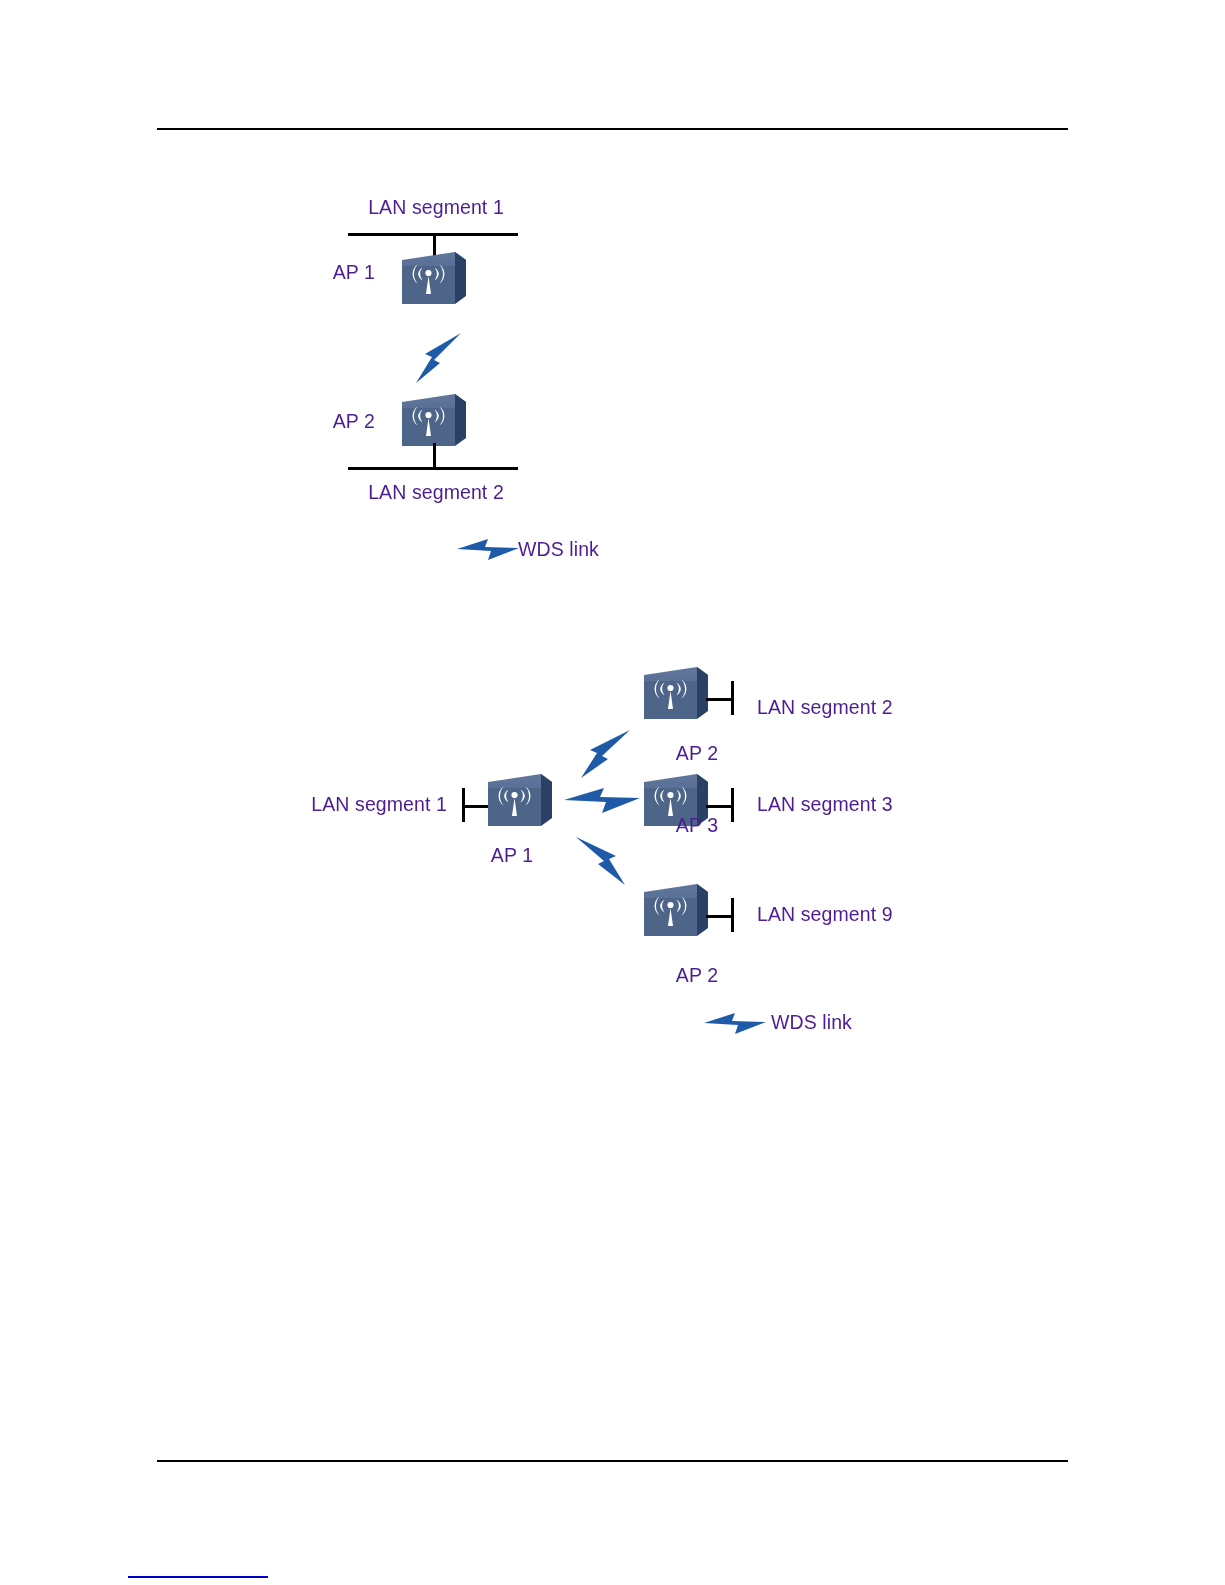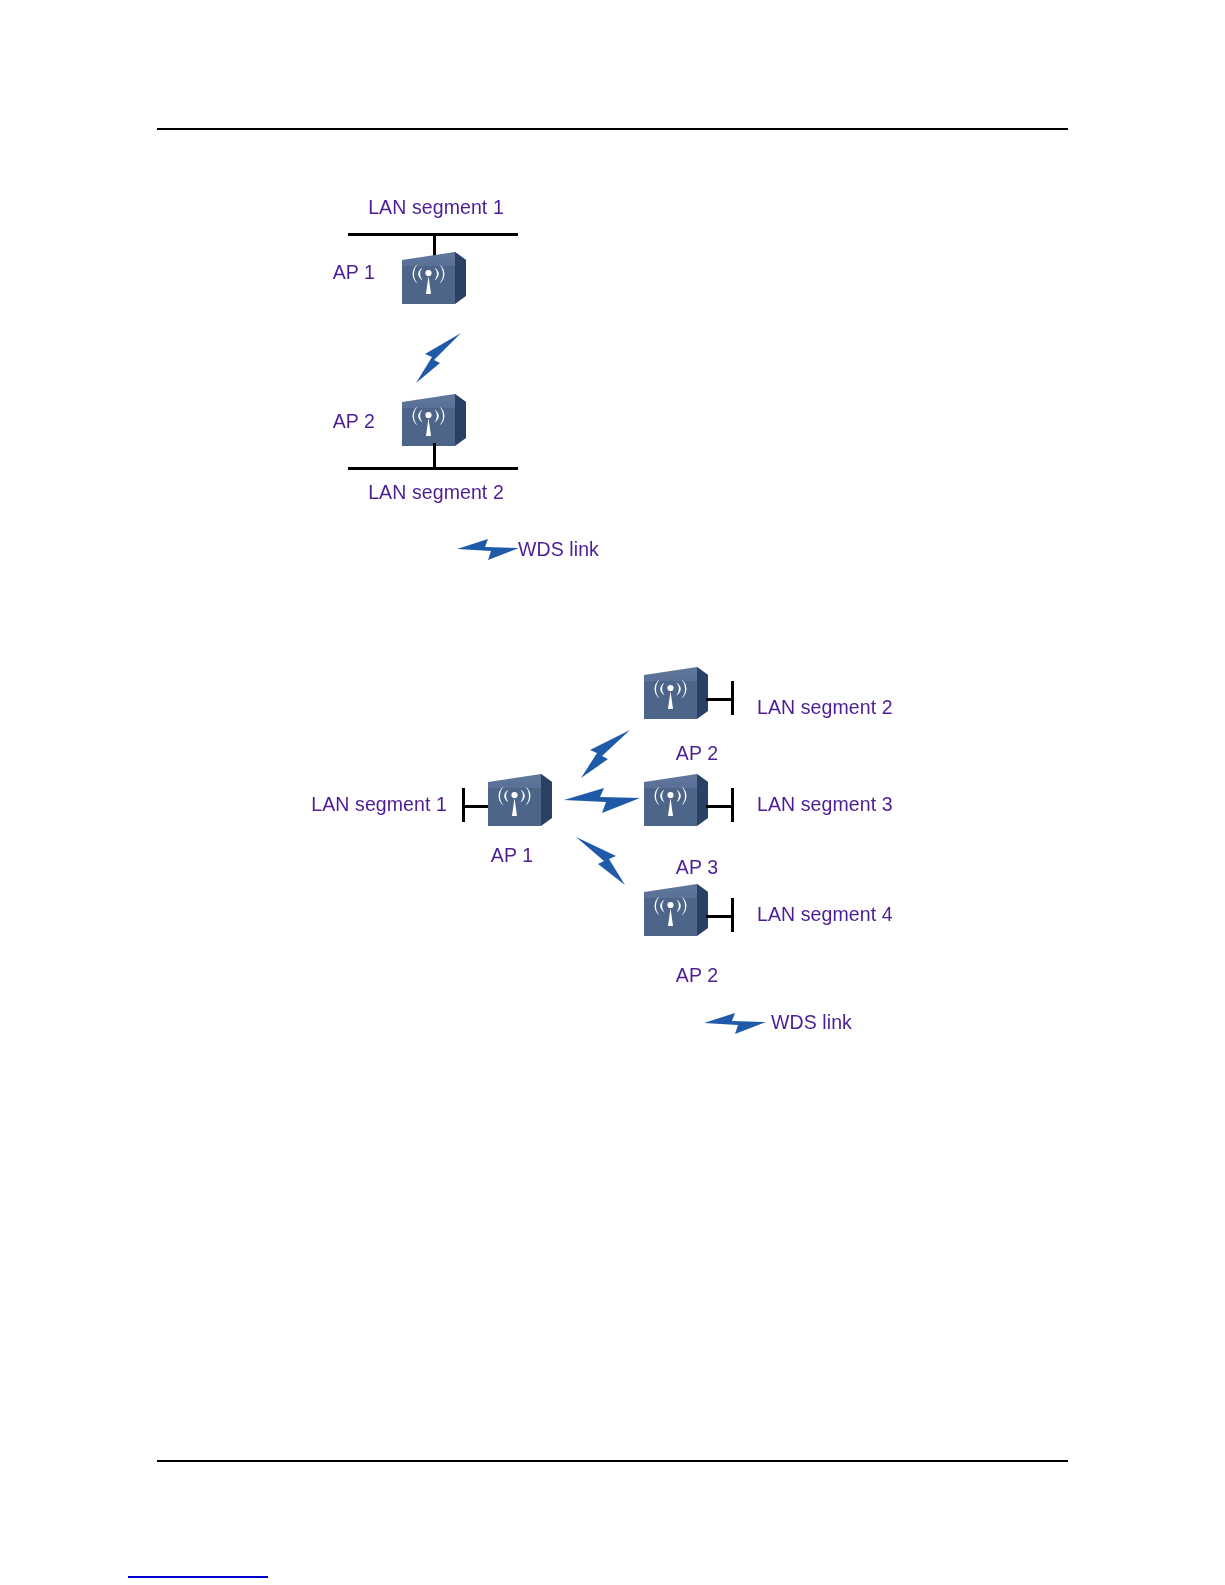--- a/index.html
+++ b/index.html
@@ -189,41 +189,41 @@
           <path d="M24.5,17.5 A10,10 0 0 0 24.5,30.5 L22.1,28.6 A7.2,7.2 0 0 1 22.1,19.4 Z"></path>
           <path d="M19.6,14.4 A14.5,14.5 0 0 0 19.6,33.6 L17.2,31.4 A11.6,11.6 0 0 1 17.2,16.6 Z"></path>
           <path d="M36.5,17.5 A10,10 0 0 1 36.5,30.5 L38.9,28.6 A7.2,7.2 0 0 0 38.9,19.4 Z"></path>
           <path d="M41.4,14.4 A14.5,14.5 0 0 1 41.4,33.6 L43.8,31.4 A11.6,11.6 0 0 0 43.8,16.6 Z"></path>
         </g>
       </svg>
     </div>
     <div class="tee-h" style="left:706px; top:805px; width:27px;"></div>
     <div class="tee-v" style="left:731px; top:788px; height:34px;"></div>
     <div class="lbl" style="left:757px; top:795px;">LAN segment 3</div>
-    <div class="lbl c" style="left:697px; top:858px;">AP 3</div>
+    <div class="lbl c" style="left:697px; top:816px;">AP 3</div>
 
     <div style="position:absolute; left:640px; top:882px; width:70px; height:58px;">
       <svg viewBox="0 0 70 58" width="70" height="58" aria-hidden="true">
         <polygon points="4,10 57,2 68,10 15,18" fill="#5e7499"></polygon>
         <polygon points="57,2 68,10 68,46 57,54" fill="#2a4064"></polygon>
         <rect x="4" y="10" width="53" height="44" fill="#4e658a"></rect>
         <rect x="4" y="10" width="53" height="6" fill="#5b7197"></rect>
         <g fill="#ffffff">
           <polygon points="30.5,26 28,44 33,44"></polygon>
           <circle cx="30.5" cy="23" r="3.1"></circle>
           <path d="M24.5,17.5 A10,10 0 0 0 24.5,30.5 L22.1,28.6 A7.2,7.2 0 0 1 22.1,19.4 Z"></path>
           <path d="M19.6,14.4 A14.5,14.5 0 0 0 19.6,33.6 L17.2,31.4 A11.6,11.6 0 0 1 17.2,16.6 Z"></path>
           <path d="M36.5,17.5 A10,10 0 0 1 36.5,30.5 L38.9,28.6 A7.2,7.2 0 0 0 38.9,19.4 Z"></path>
           <path d="M41.4,14.4 A14.5,14.5 0 0 1 41.4,33.6 L43.8,31.4 A11.6,11.6 0 0 0 43.8,16.6 Z"></path>
         </g>
       </svg>
     </div>
     <div class="tee-h" style="left:706px; top:915px; width:27px;"></div>
     <div class="tee-v" style="left:731px; top:898px; height:34px;"></div>
-    <div class="lbl" style="left:757px; top:905px;">LAN segment 4</div>
+    <div class="lbl" style="left:757px; top:905px;">LAN segment 9</div>
     <div class="lbl c" style="left:697px; top:966px;">AP 2</div>
 
     <div class="lbl r" style="left:447px; top:795px;">LAN segment 1</div>
     <div class="tee-v" style="left:462px; top:788px; height:34px;"></div>
     <div class="tee-h" style="left:462px; top:805px; width:26px;"></div>
     <div style="position:absolute; left:484px; top:772px; width:70px; height:58px;">
       <svg viewBox="0 0 70 58" width="70" height="58" aria-hidden="true">
         <polygon points="4,10 57,2 68,10 15,18" fill="#5e7499"></polygon>
         <polygon points="57,2 68,10 68,46 57,54" fill="#2a4064"></polygon>
         <rect x="4" y="10" width="53" height="44" fill="#4e658a"></rect>

